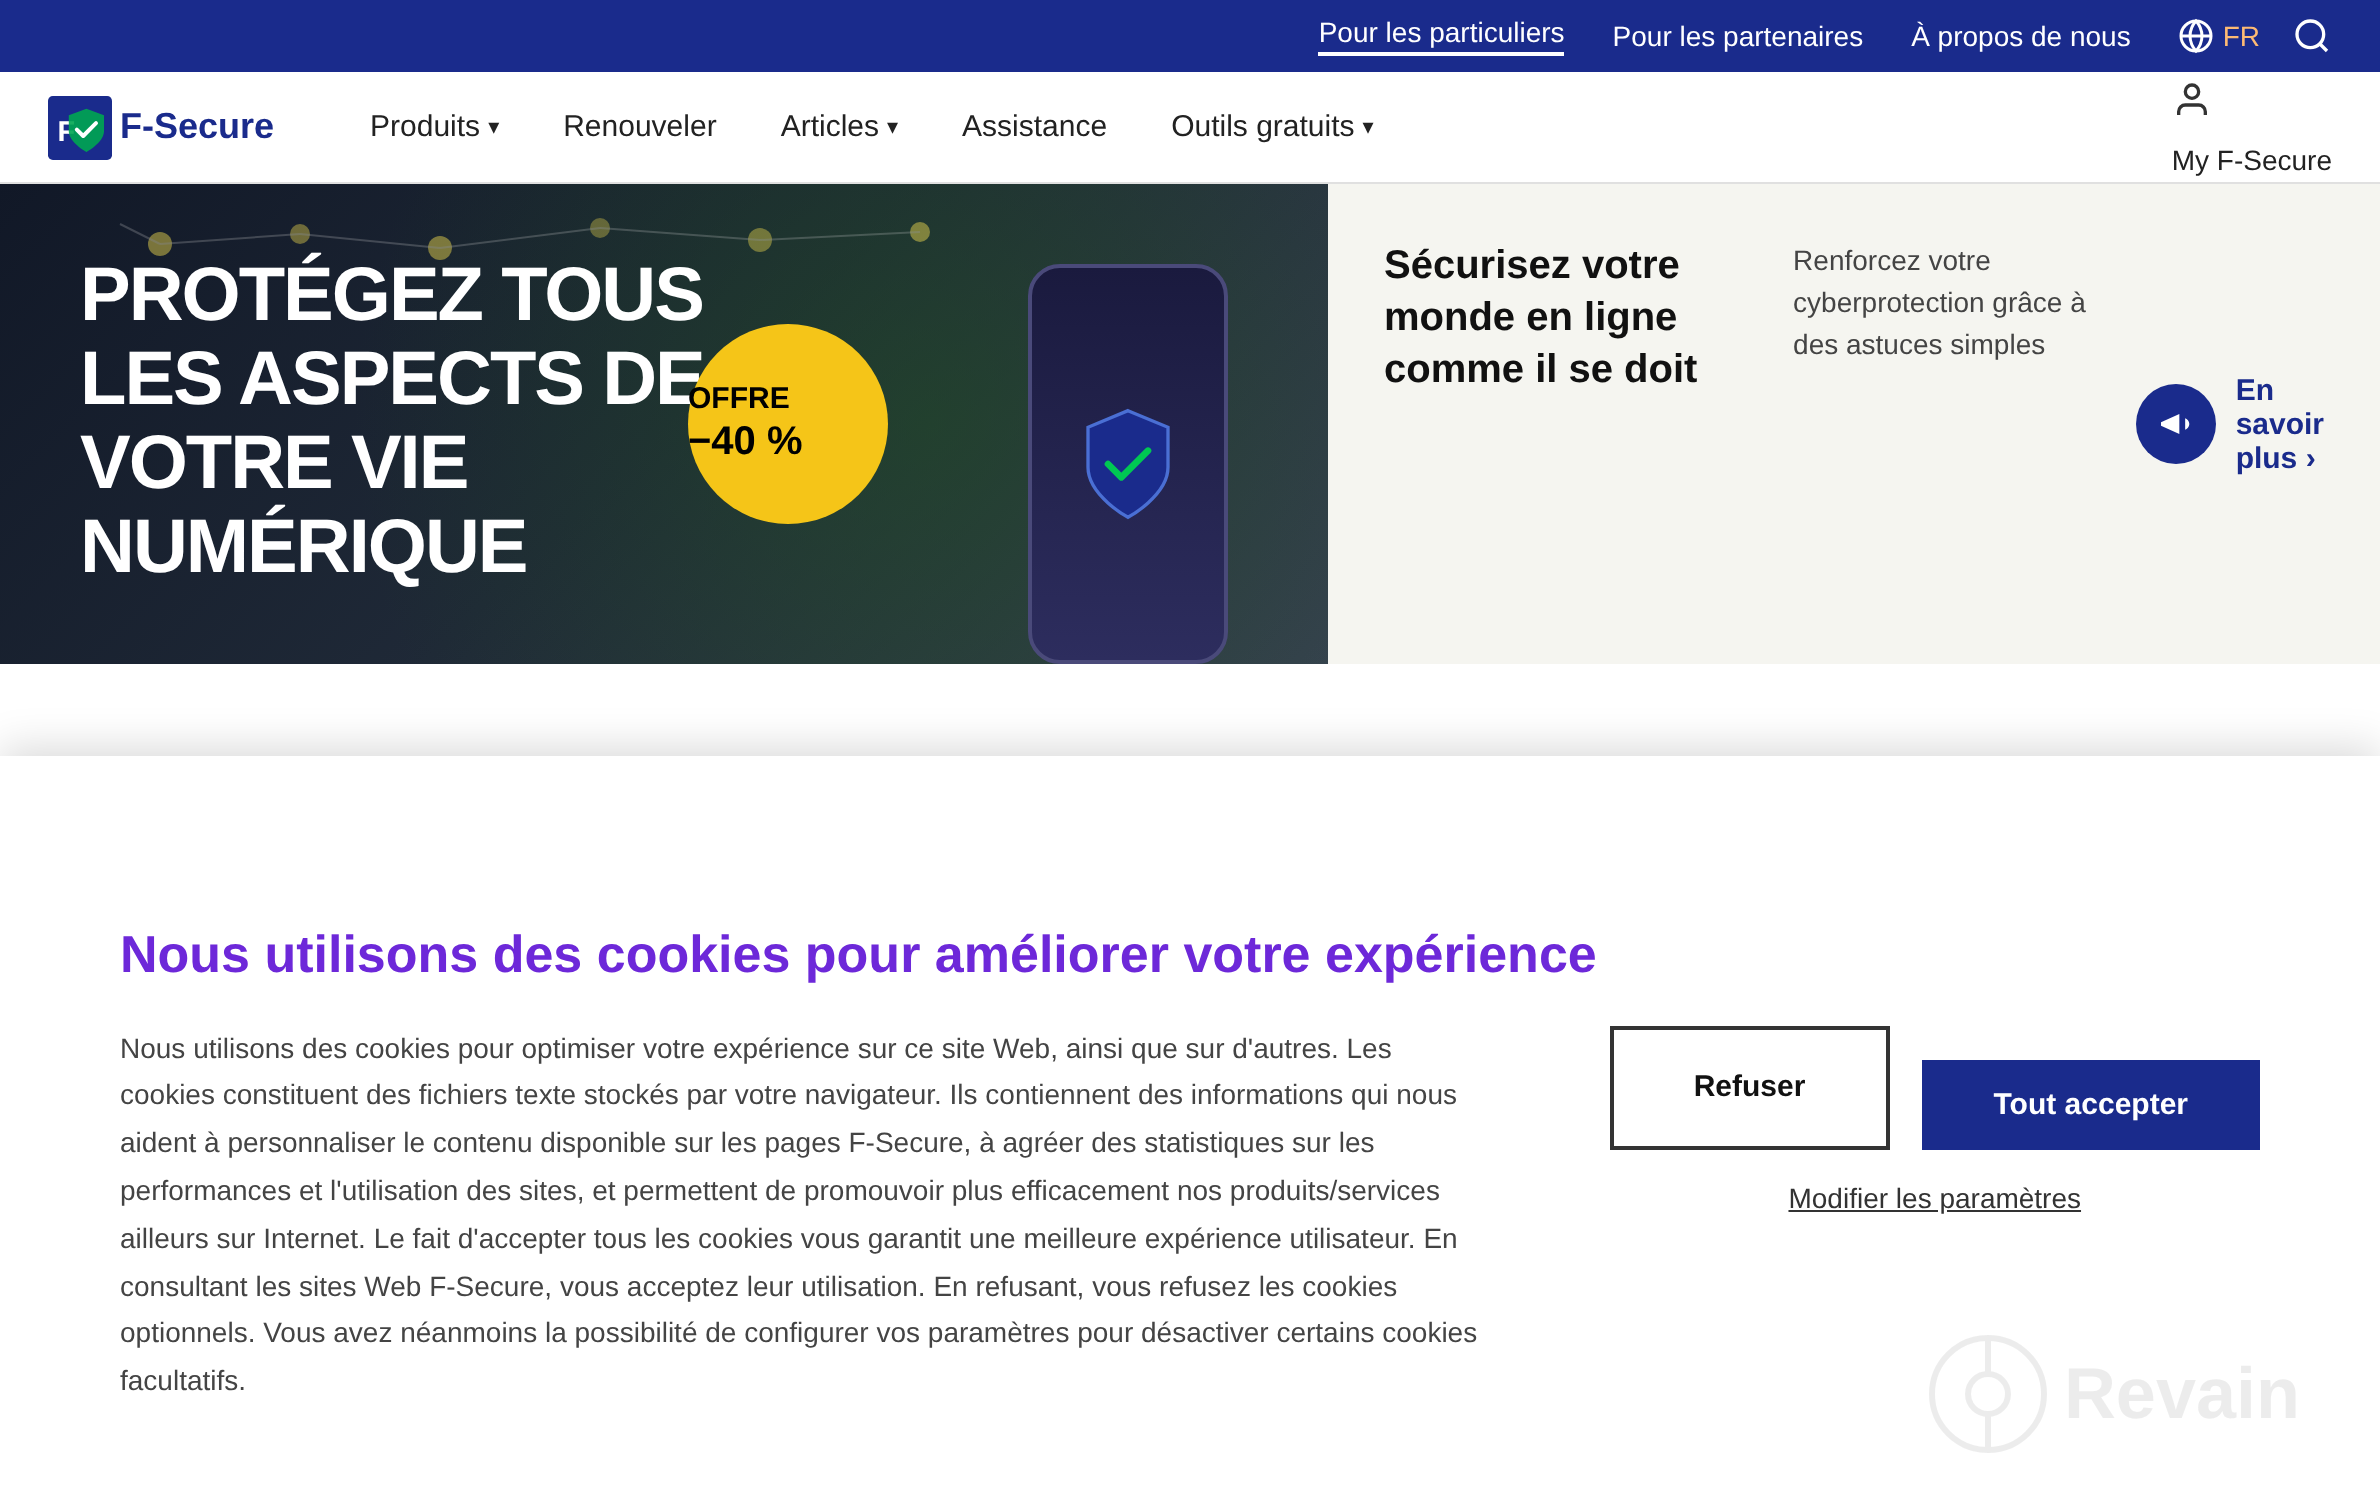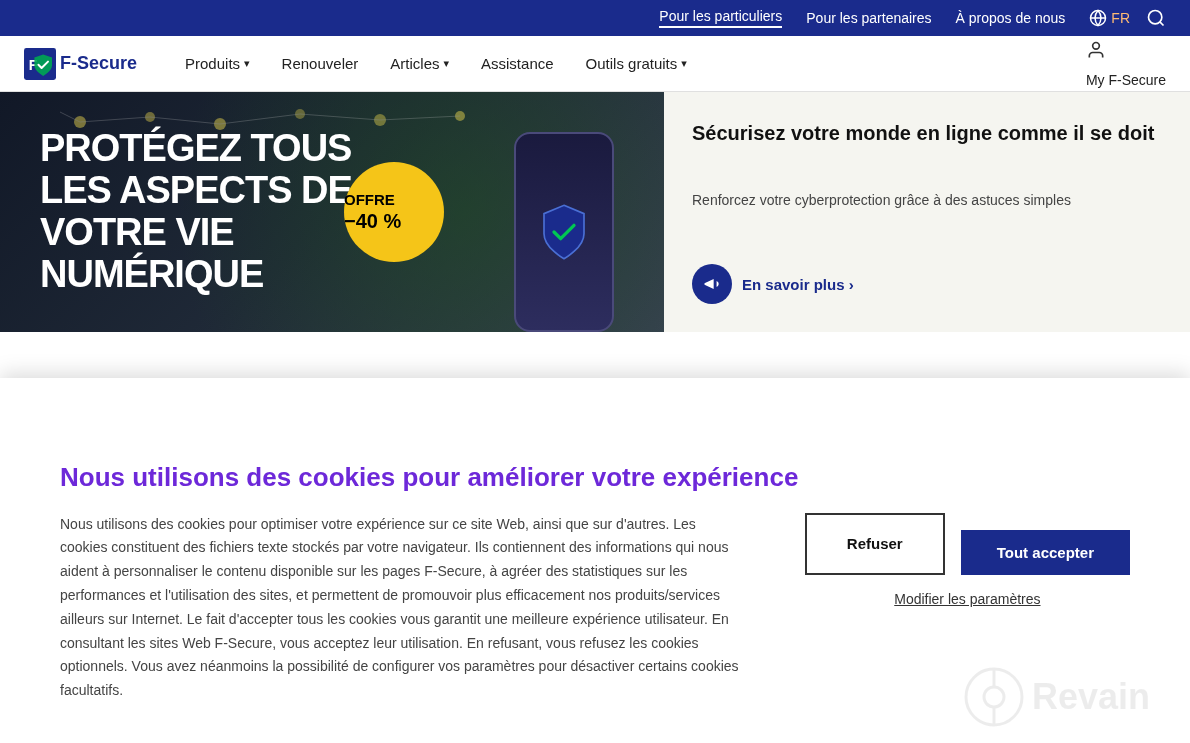--- a/index.html
+++ b/index.html
@@ -178,22 +178,22 @@
       width: 50px;
       height: 60px;
     }
 
     
     .hero-right {
       flex: 1;
       background: #f5f5f0;
       padding: 28px 28px;
       display: flex;
-      flex-direction: column;
-      justify-content: space-between;
+      flex-direction: row;
+      justify-content: flex-start;
       gap: 20px;
     }
     .hero-right-title {
       font-size: 20px;
       font-weight: 700;
       color: #111;
       line-height: 1.3;
       margin-bottom: 10px;
     }
     .hero-right-desc {

